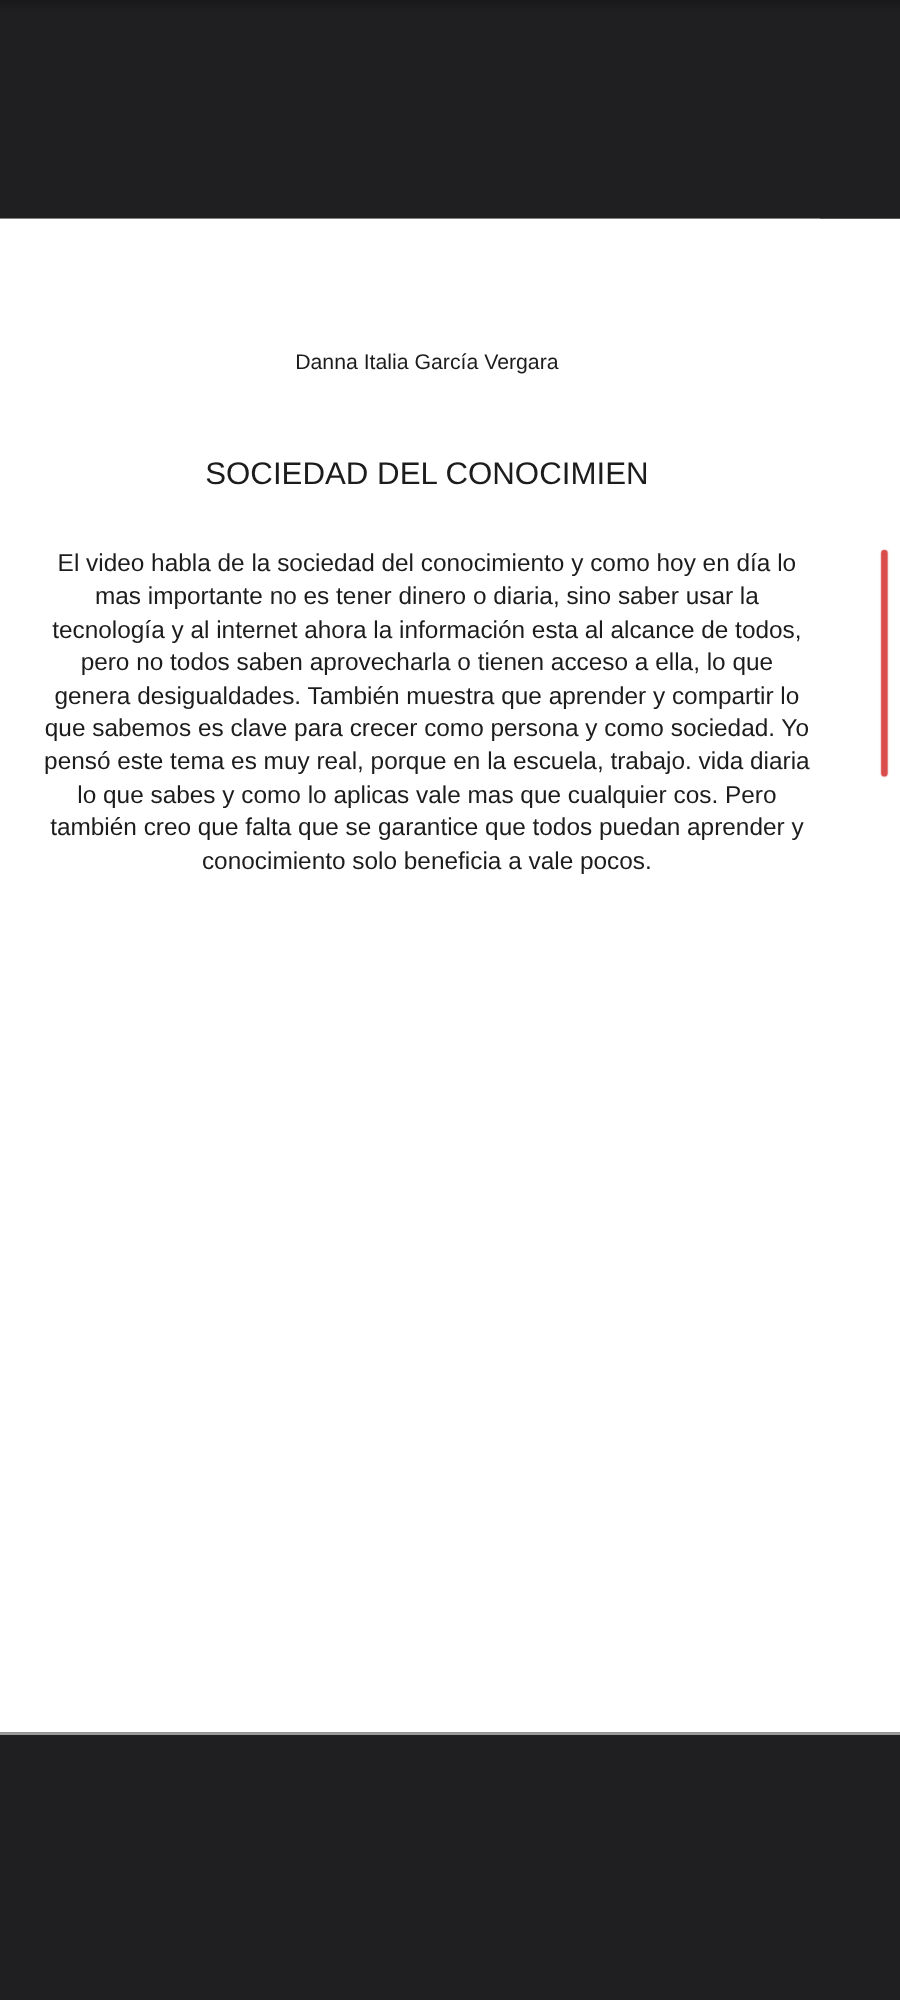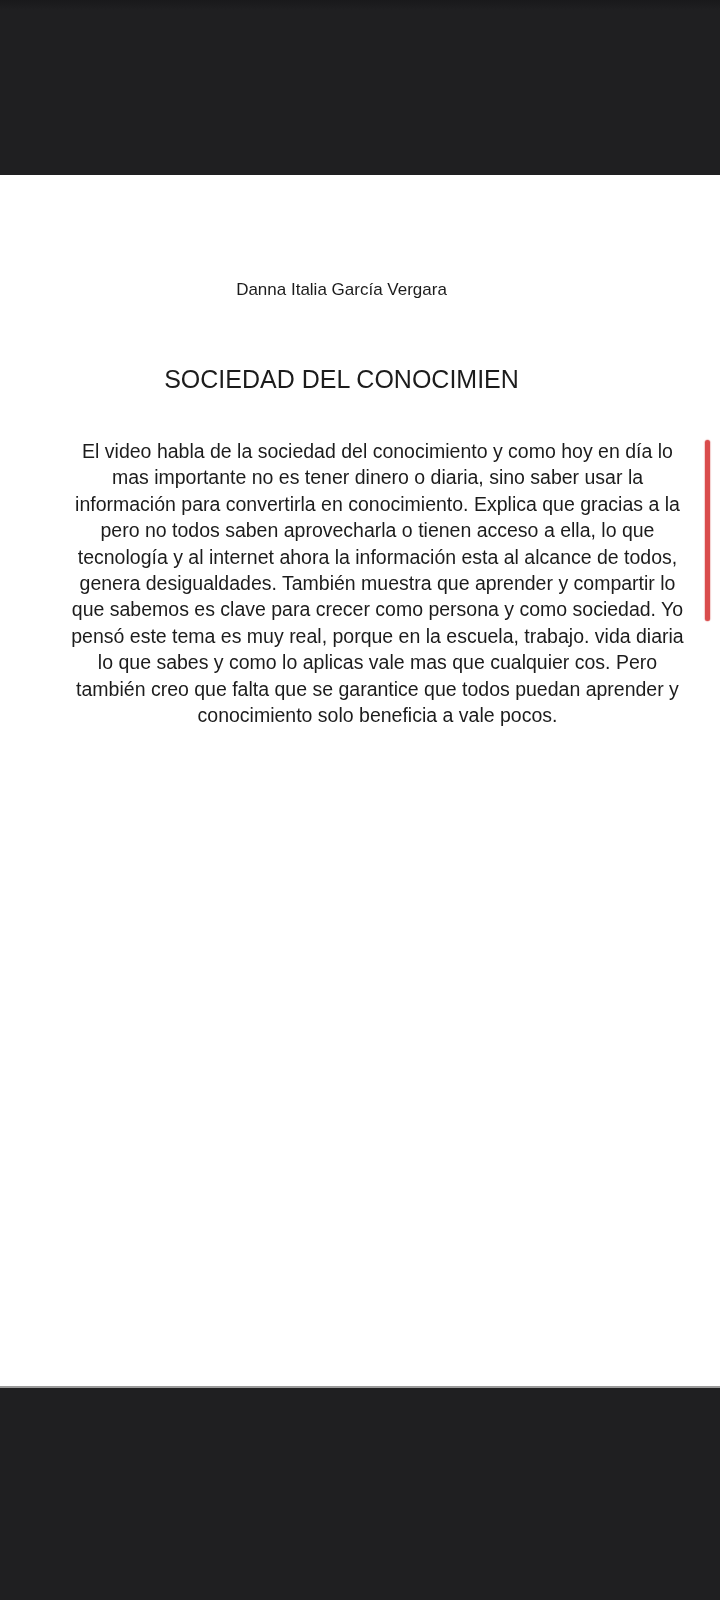--- a/index.html
+++ b/index.html
@@ -54,21 +54,20 @@
   .doc-title {
     top: 189px;
     font-size: 25px;
     line-height: 30px;
     font-weight: 400;
     margin: 0;
   }
   .doc-paragraph {
     top: 263px;
     font-size: 19.5px;
-    padding-left: 36px;
   }
   .doc-paragraph .para-line {
     line-height: 26.4px;
     white-space: nowrap;
   }
   .annotation-line {
     position: absolute;
     left: 705px;
     top: 265px; 
     width: 5px;
@@ -85,23 +84,22 @@
 
 <div class="doc-page">
 
   <div class="content-col author-line">Danna Italia García Vergara</div>
 
   <h1 class="content-col doc-title">SOCIEDAD DEL CONOCIMIEN</h1>
 
   <div class="content-col doc-paragraph">
     <div class="para-line">El video habla de la sociedad del conocimiento y como hoy en día lo</div>
     <div class="para-line">mas importante no es tener dinero o diaria, sino saber usar la</div>
-    <div class="para-line">información para convertirla en conocimiento. Explica que gracias a la</div>
+    <div class="para-line">tecnología y al internet ahora la información esta al alcance de todos,</div>
     <div class="para-line">pero no todos saben aprovecharla o tienen acceso a ella, lo que</div>
-    <div class="para-line">tecnología y al internet ahora la información esta al alcance de todos,</div>
     <div class="para-line">genera desigualdades. También muestra que aprender y compartir lo</div>
     <div class="para-line">que sabemos es clave para crecer como persona y como sociedad. Yo</div>
     <div class="para-line">pensó este tema es muy real, porque en la escuela, trabajo. vida diaria</div>
     <div class="para-line">lo que sabes y como lo aplicas vale mas que cualquier cos. Pero</div>
     <div class="para-line">también creo que falta que se garantice que todos puedan aprender y</div>
     <div class="para-line">conocimiento solo beneficia a vale pocos.</div>
   </div>
 
   <div class="annotation-line"></div>
 </div>

